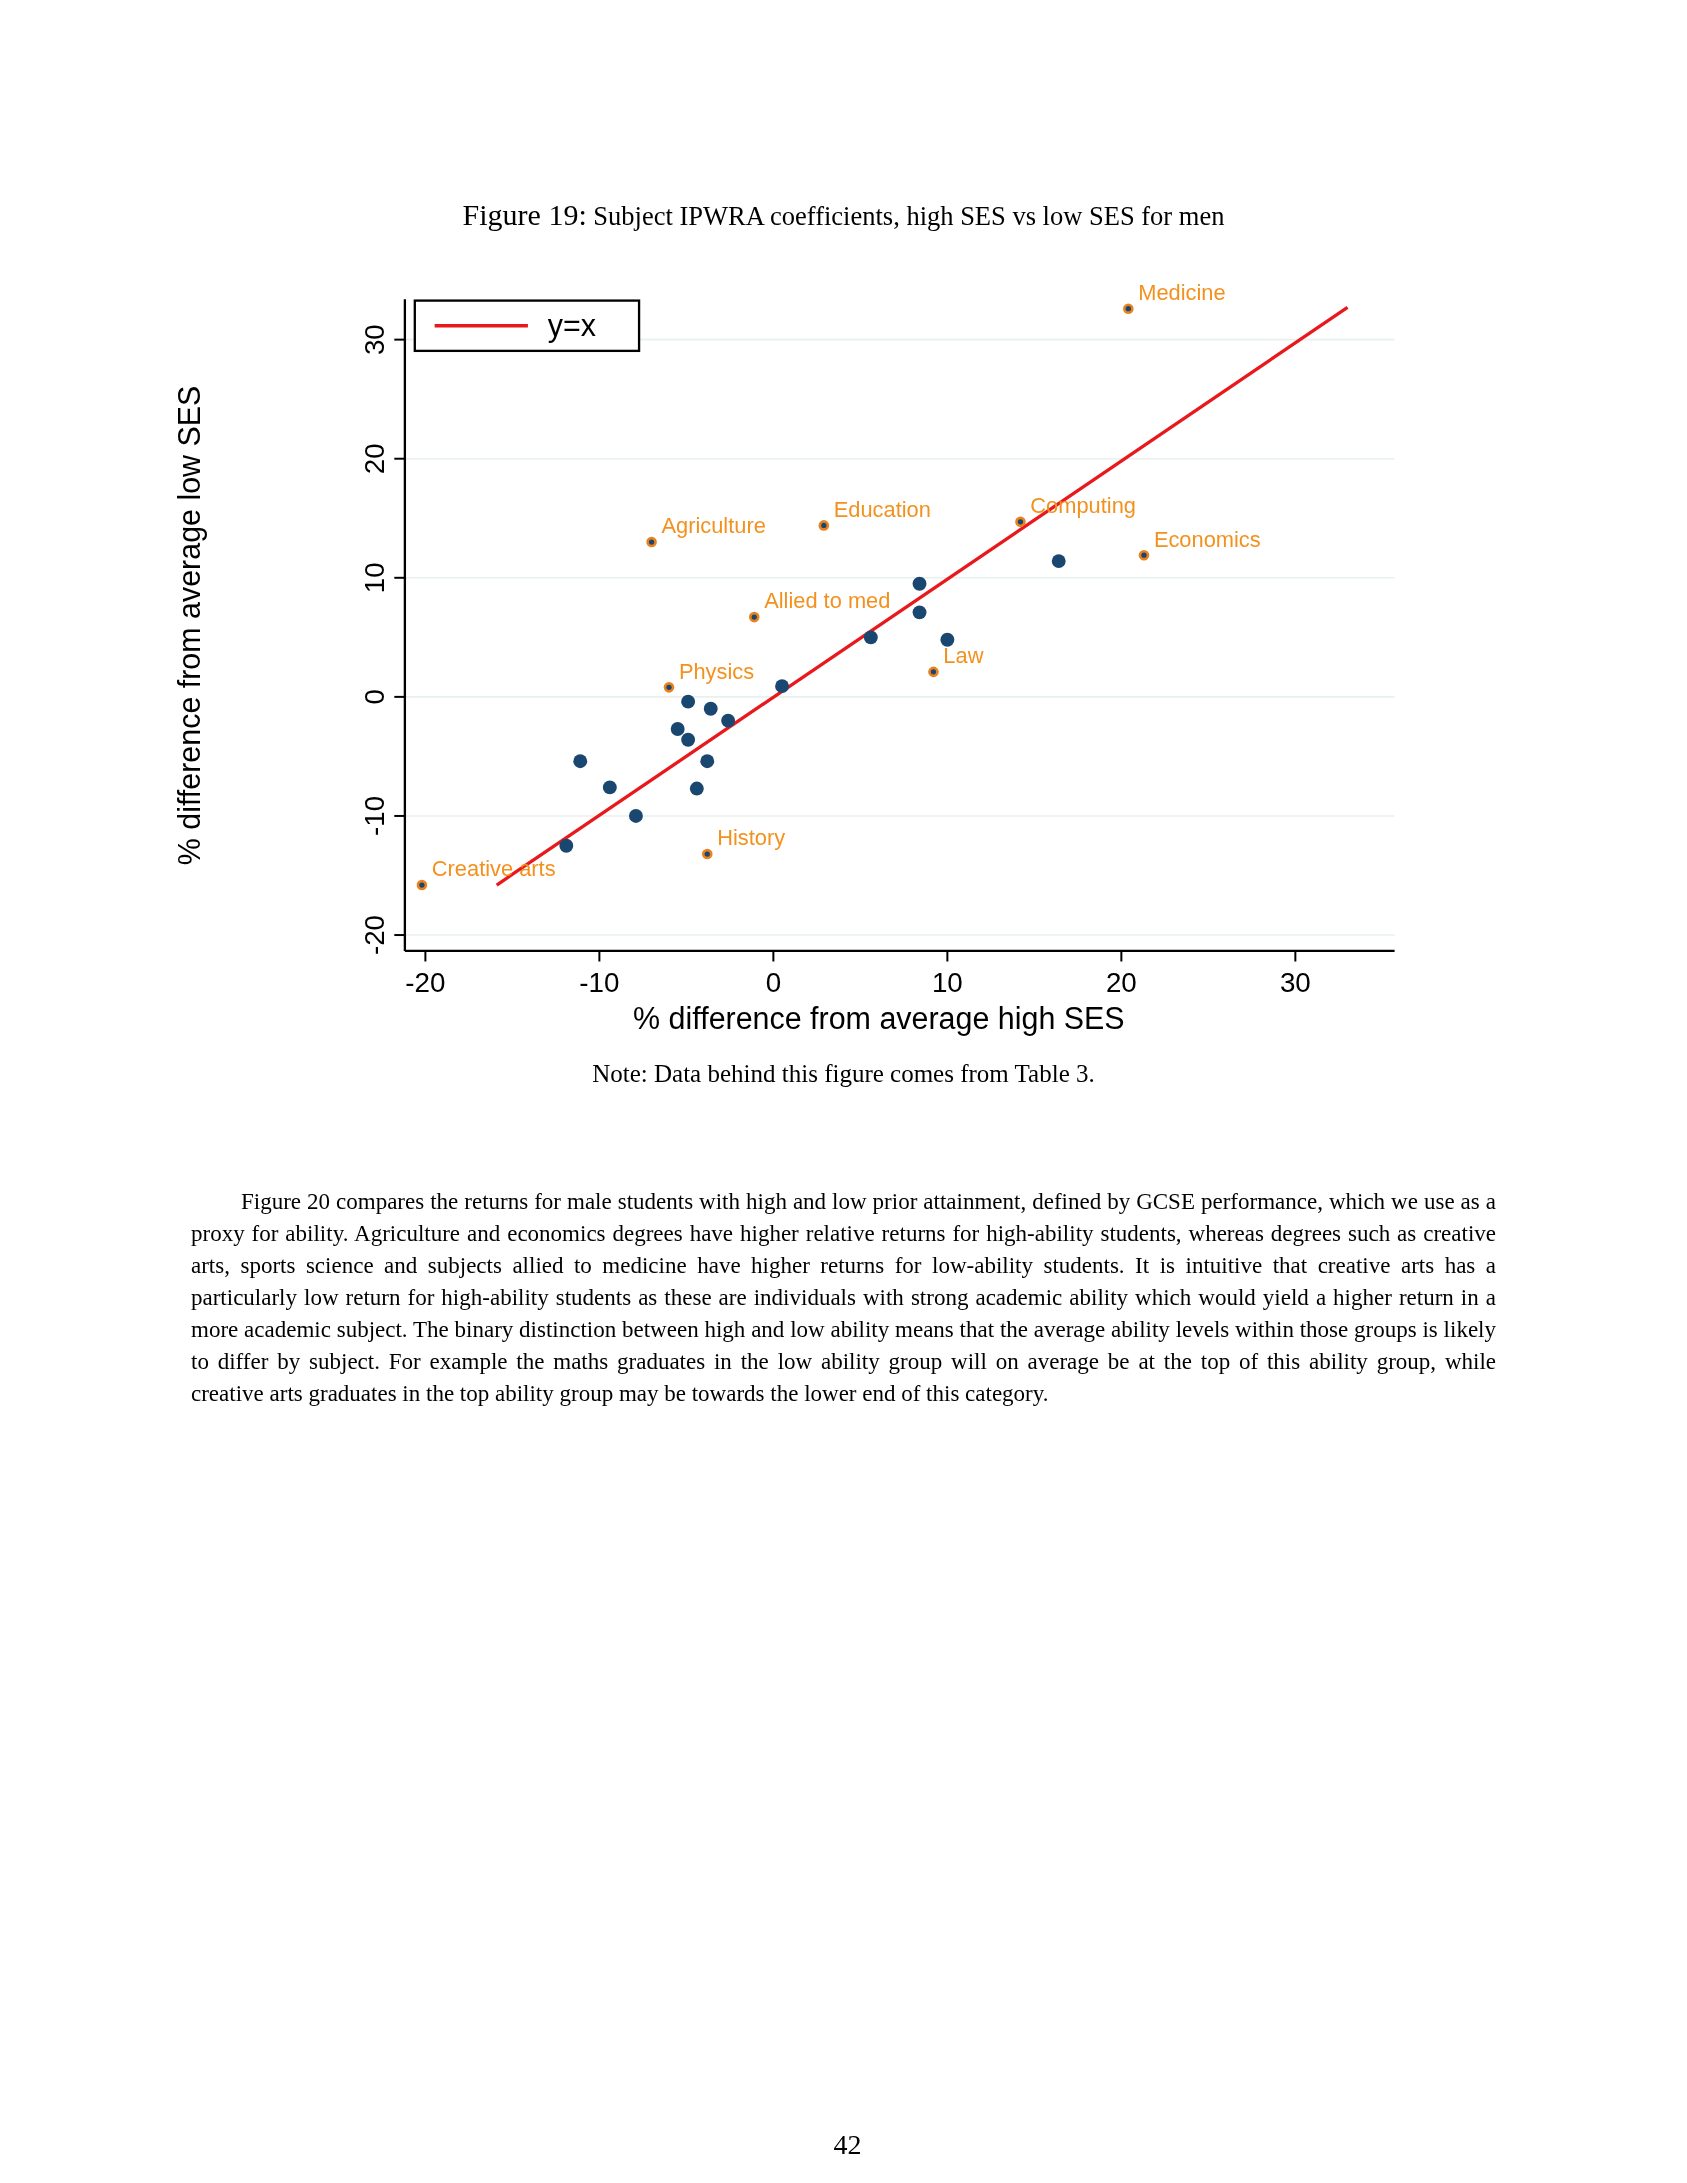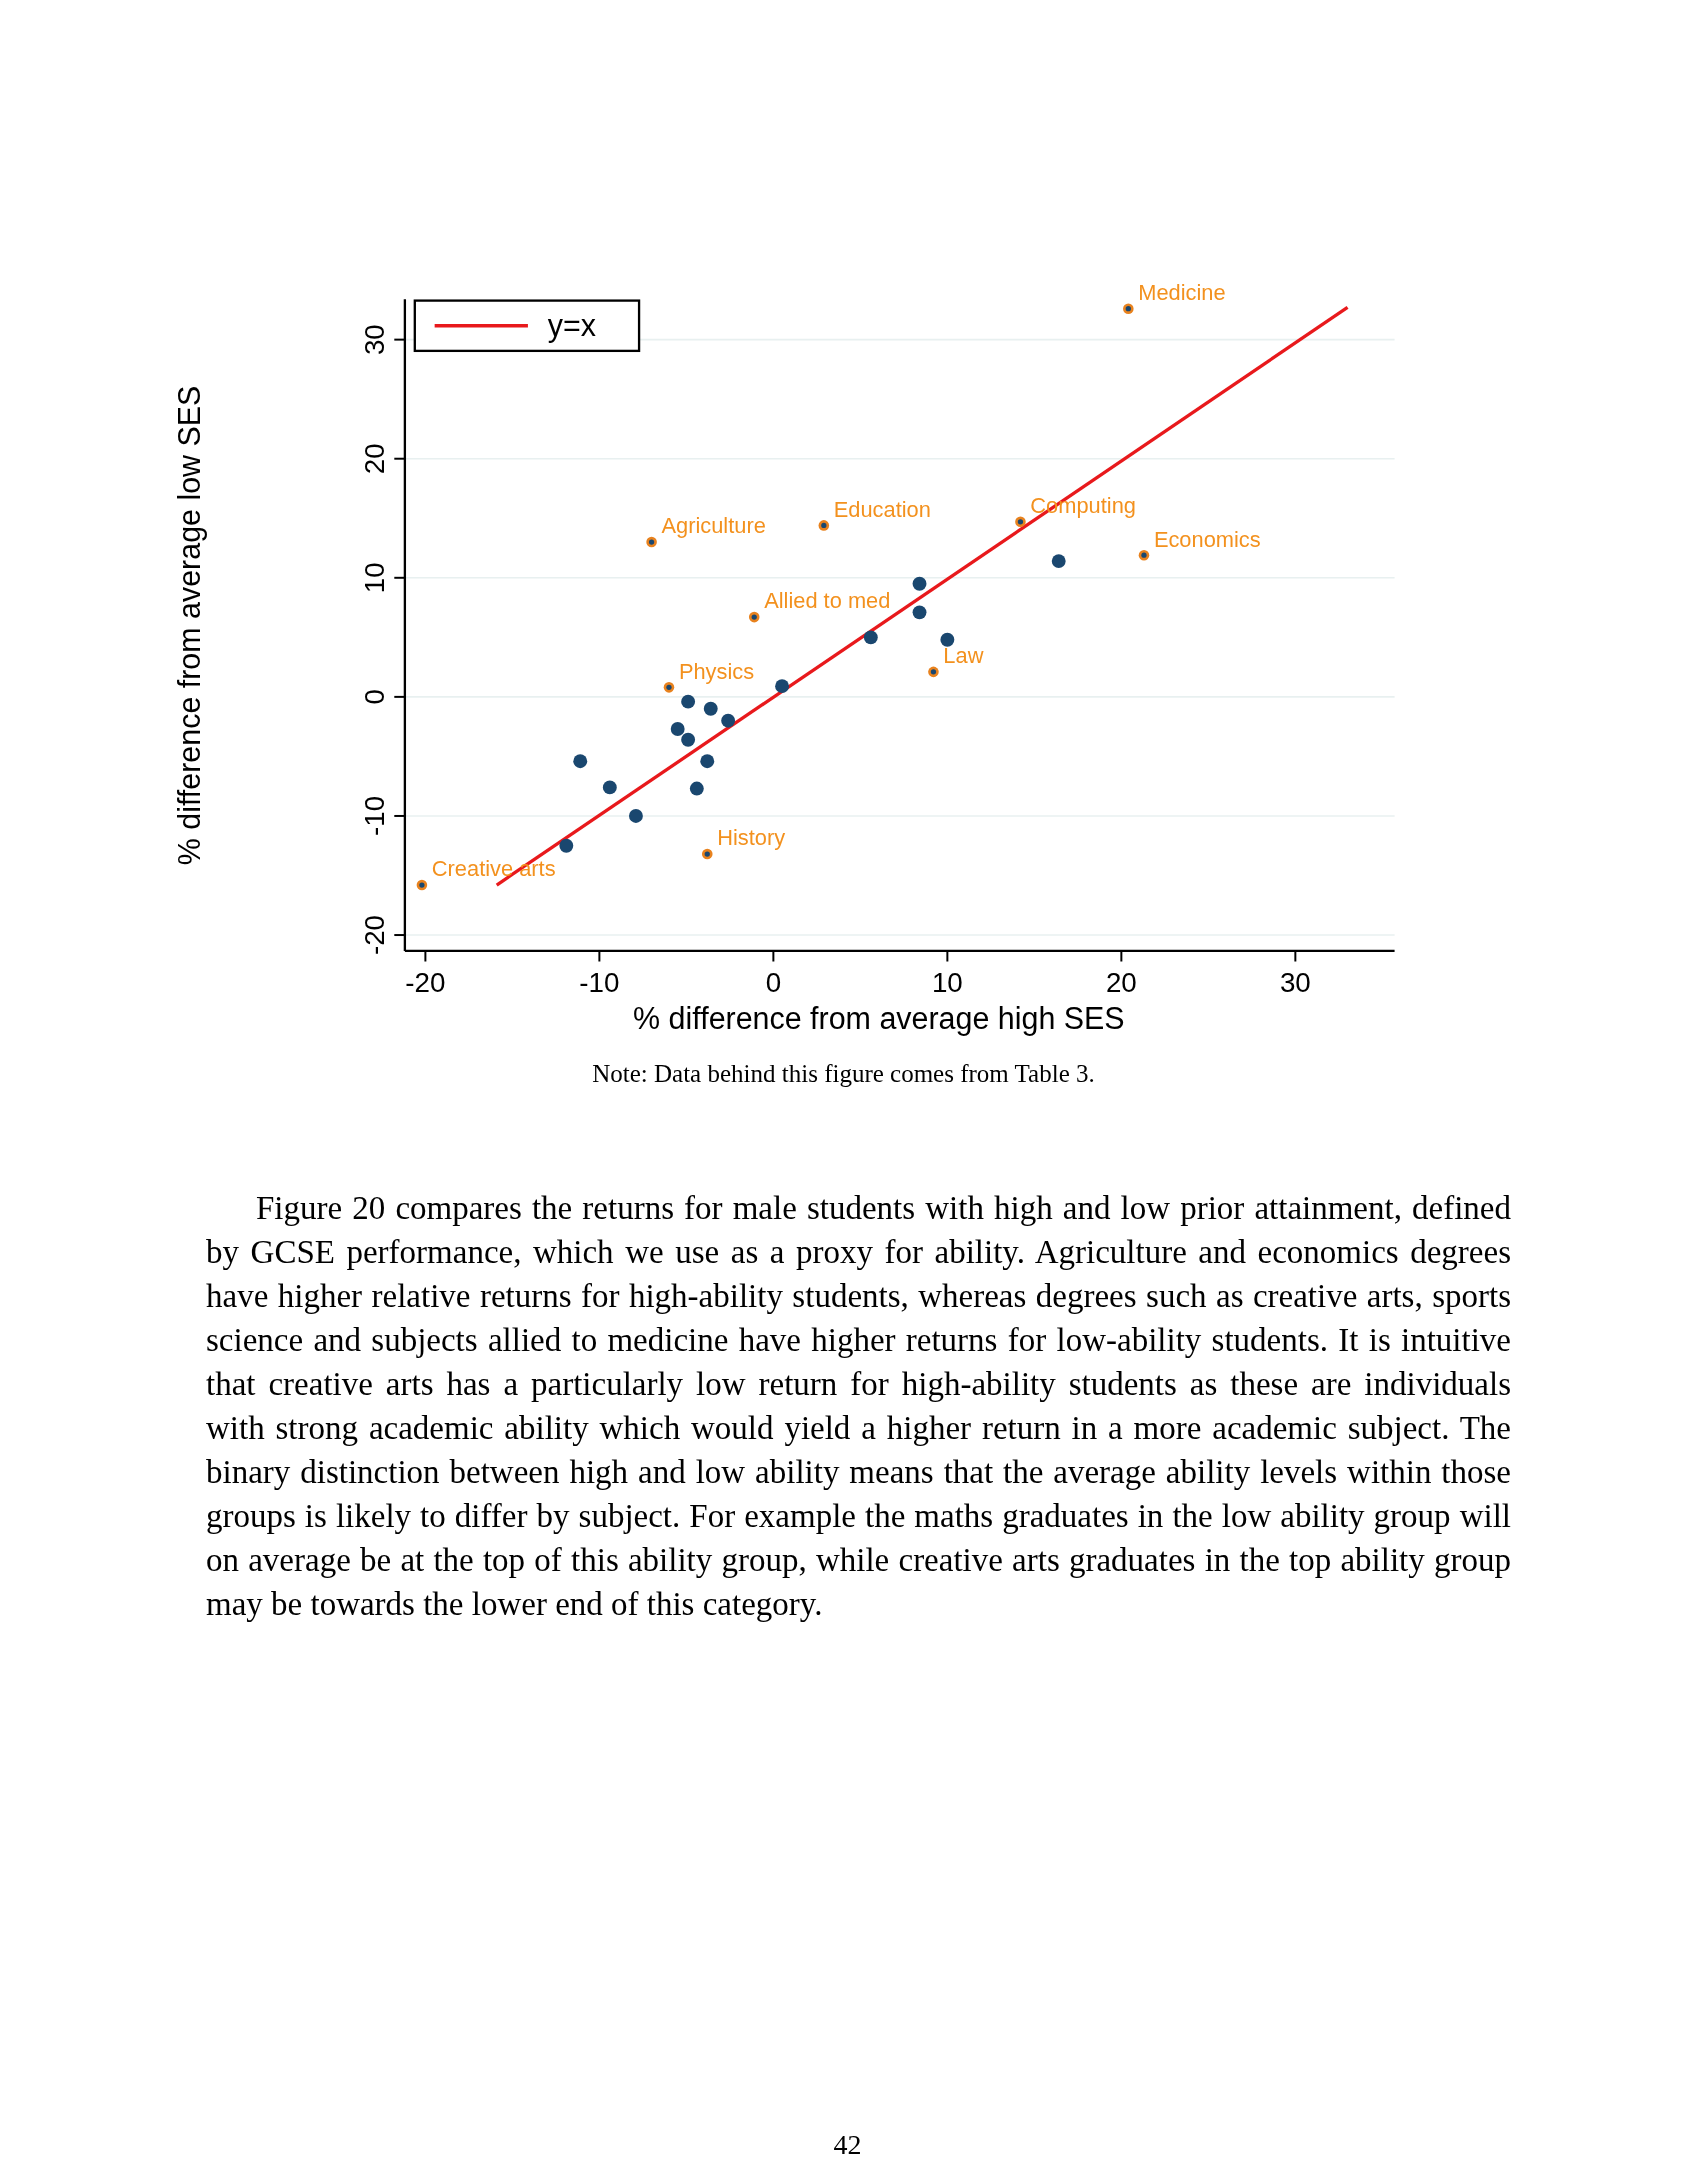--- a/index.html
+++ b/index.html
@@ -2,35 +2,38 @@
 <html style="font-size:10.6px"><head>
 <meta charset="utf-8">
 <style>
   html,body{margin:0;padding:0;background:#fff;}
   .page{position:relative;width:1687px;height:2183px;background:#ffffff;overflow:hidden;
         font-family:"Liberation Serif", serif;color:#000;}
   .fig-title{position:absolute;top:198px;left:0;width:1687px;text-align:center;}
   .fig-title .fig-label{font-size:30px;}
   .fig-title .fig-caption{font-size:26.5px;}
   .chart-note{position:absolute;top:1060px;left:0;width:1687px;text-align:center;font-size:25px;}
-  .body-par{position:absolute;top:1186px;left:206px;width:1305px;
-            font-size:33px;line-height:44px;text-align:justify;text-indent:50px;}
+  .body-par{position:absolute;top:1186px;left:191px;width:1305px;
+            font-size:23px;line-height:32px;text-align:justify;text-indent:50px;}
   .page-num{position:absolute;top:2129px;left:4px;width:1687px;text-align:center;font-size:28px;}
   svg text{font-family:"Liberation Sans", sans-serif;}
   svg .ticklab{font-size:42px;fill:#000;}
   svg .axtitle{font-size:46px;fill:#000;}
   svg .leglab{font-size:46px;fill:#000;}
   svg .ptlab{font-size:33px;}
   #chart{position:absolute;left:0;top:0;}
 </style>
 </head>
 <body>
 
 <div class="page">
 
+  <div class="fig-title">
+    <span class="fig-label">Figure 19:</span><span class="fig-caption"> Subject IPWRA coefficients, high SES vs low SES for men</span>
+  </div>
 
   <svg id="chart" width="1687" height="1059" viewBox="0 0 2550 1600">
       <line x1="612" y1="1413" x2="2108" y2="1413" stroke="#e8f0f0" stroke-width="2.5"></line>
       <line x1="612" y1="1233" x2="2108" y2="1233" stroke="#e8f0f0" stroke-width="2.5"></line>
       <line x1="612" y1="1053" x2="2108" y2="1053" stroke="#e8f0f0" stroke-width="2.5"></line>
       <line x1="612" y1="873" x2="2108" y2="873" stroke="#e8f0f0" stroke-width="2.5"></line>
       <line x1="612" y1="693" x2="2108" y2="693" stroke="#e8f0f0" stroke-width="2.5"></line>
       <line x1="612" y1="513" x2="2108" y2="513" stroke="#e8f0f0" stroke-width="2.5"></line>
       <line x1="612" y1="452" x2="612" y2="1437" stroke="#000000" stroke-width="3.5"></line>
       <line x1="612" y1="1437" x2="2108" y2="1437" stroke="#000000" stroke-width="3.5"></line>

